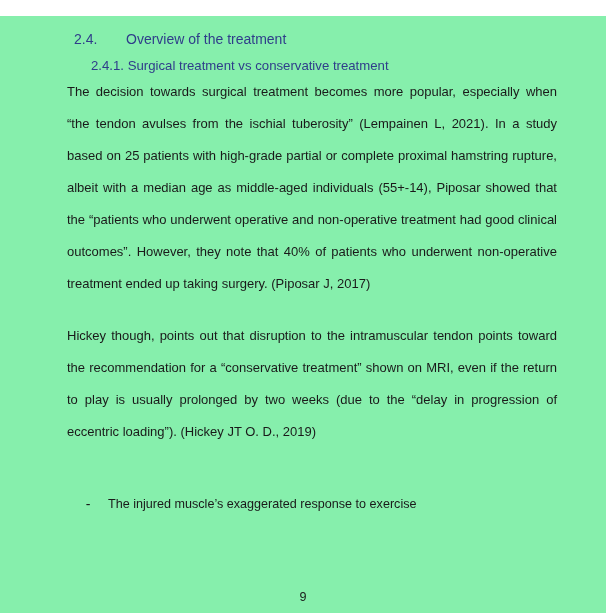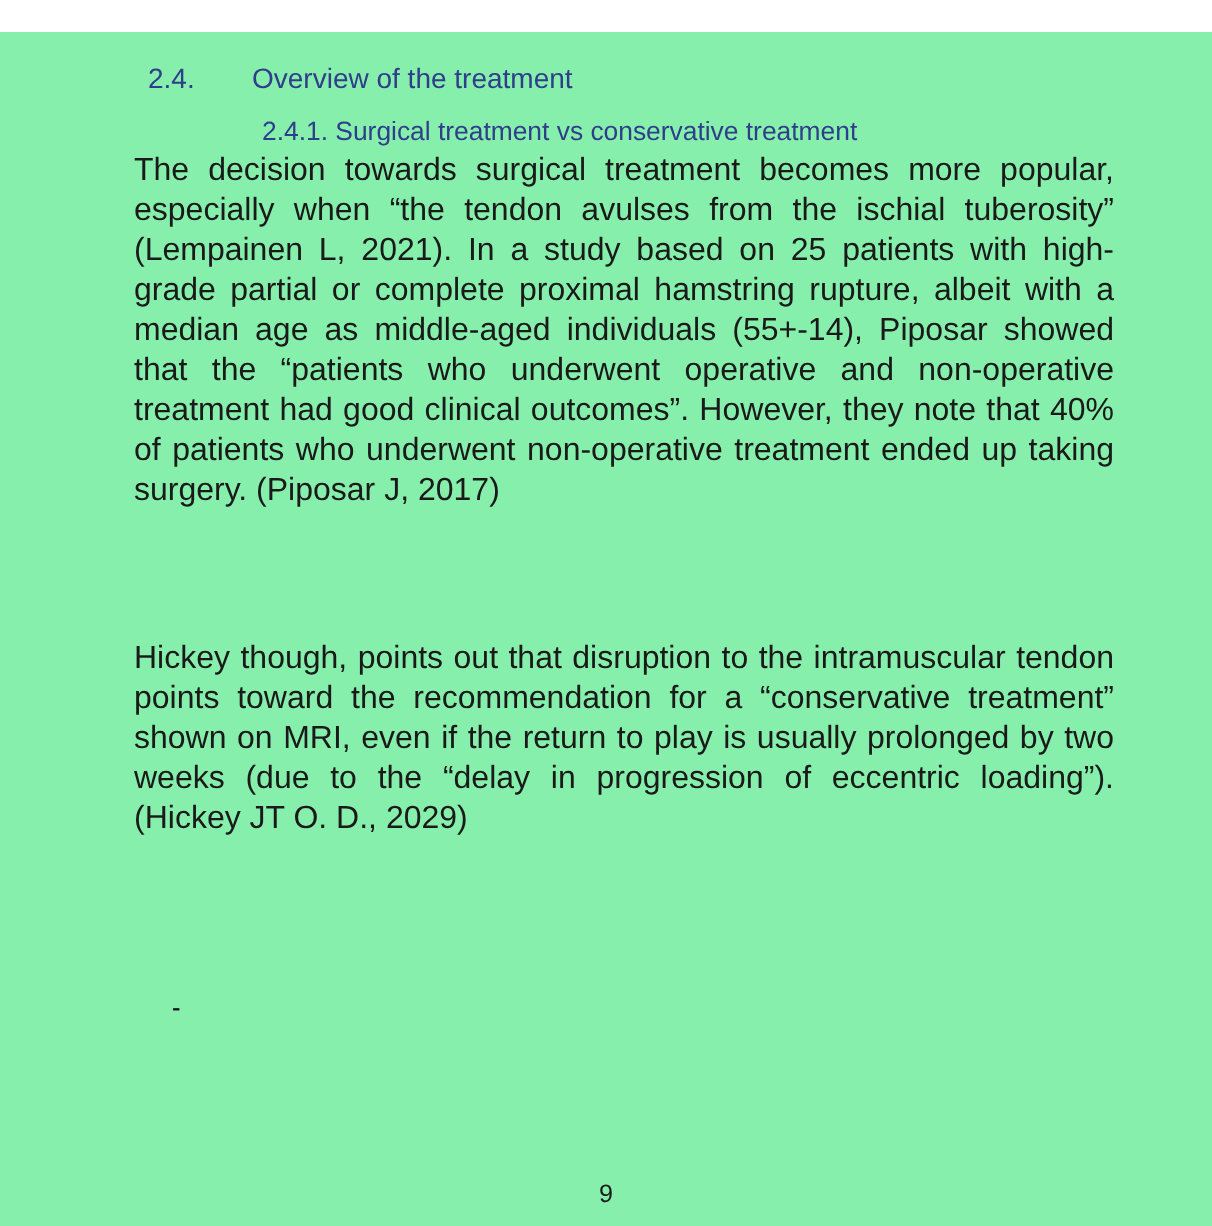--- a/index.html
+++ b/index.html
@@ -35,28 +35,27 @@
       display: inline-block;
       width: 52px;
     }
     .h3 {
       position: absolute;
       left: 91px;
       top: 42px;
       font-size: 13.2px;
       color: #2f3d8a;
       white-space: nowrap;
-      margin-left: 40px;
     }
     .body {
       position: absolute;
       left: 67px;
       width: 490px;
-      font-size: 16px;
-      line-height: 20px;
+      font-size: 13px;
+      line-height: 32px;
       text-align: justify;
       text-align-last: left;
     }
     .p1 { top: 60px; }
     .p2 { top: 229px; }
     .p3 { top: 304px; }
     .p4 { top: 403px; }
     .p5 { top: 523px; }
     .list {
       position: absolute;
@@ -98,28 +97,29 @@
   </div>
 
   <div class="h3">
     <span>2.4.1.</span>
     <span>Surgical treatment vs conservative treatment</span>
   </div>
 
   <div class="body p1">The decision towards surgical treatment becomes more popular, especially when “the tendon avulses from the ischial tuberosity” (Lempainen L, 2021). In a study based on 25 patients with high-grade partial or complete proximal hamstring rupture, albeit with a median age as middle-aged individuals (55+-14), Piposar showed that the “patients who underwent operative and non-operative treatment had good clinical outcomes”. However, they note that 40% of patients who underwent non-operative treatment ended up taking surgery. (Piposar J, 2017)</div>
 
 
-  <div class="body p3">Hickey though, points out that disruption to the intramuscular tendon points toward the recommendation for a “conservative treatment” shown on MRI, even if the return to play is usually prolonged by two weeks (due to the “delay in progression of eccentric loading”). (Hickey JT O. D., 2029)</div>
+  <div class="body p3">Hickey though, points out that disruption to the intramuscular tendon points toward the recommendation for a “conservative treatment” shown on MRI, even if the return to play is usually prolonged by two weeks (due to the “delay in progression of eccentric loading”). (Hickey JT O. D., 2019)</div>
 
 
   <ul class="list">
     <li>
       <span class="dash">-</span>
     </li>
     <li>
       <span class="dash">-</span>
+      <span>The injured muscle’s exaggerated response to exercise</span>
     </li>
   </ul>
 
 
   <div class="pagenum">9</div>
 
 </div>
 
 </body></html>

